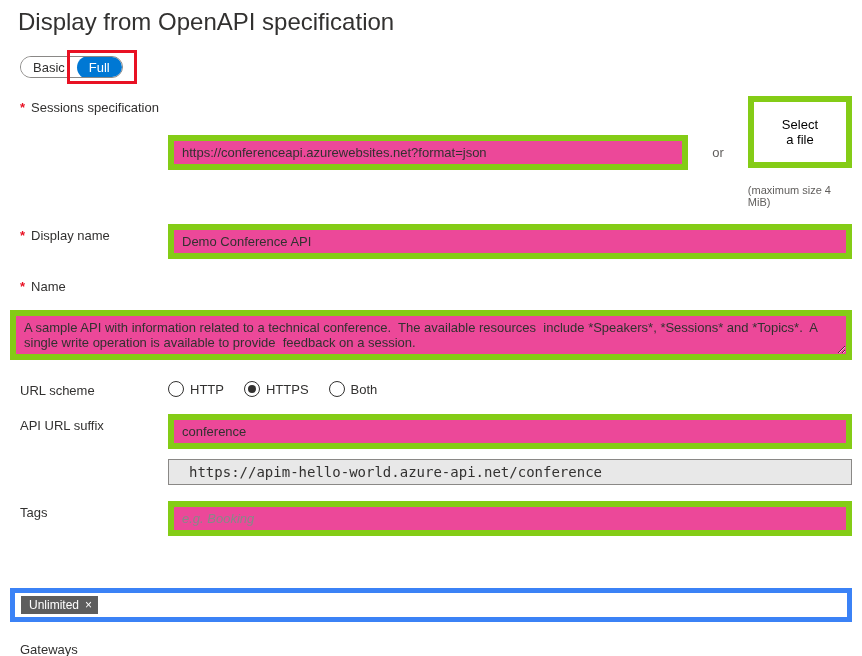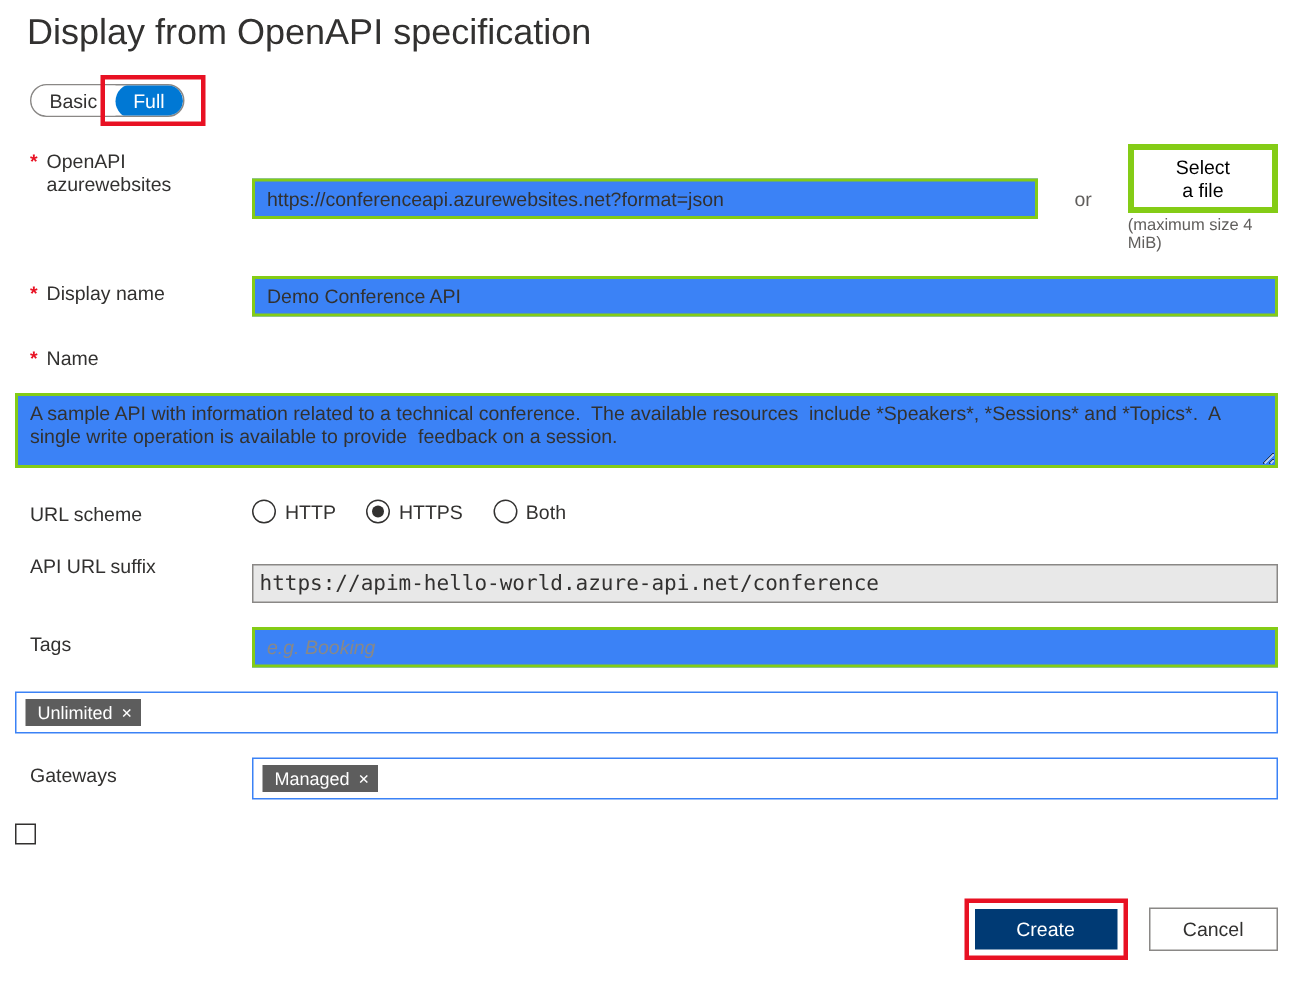--- a/index.html
+++ b/index.html
@@ -85,26 +85,26 @@
       flex: 1;
       display: flex;
       align-items: center;
       gap: 14px;
     }
     .field-col-full {
       flex: 1;
     }
     input[type="text"], textarea {
       width: 100%;
-      border: 2px solid #84cc16;
+      border: 6px solid #84cc16;
       padding: 4px 8px;
       font-family: inherit;
       font-size: 13px;
       color: #323130;
-      background: #3b82f6;
+      background: #ec4899;
     }
     input[type="text"]::placeholder {
       color: #888;
       font-style: italic;
     }
     textarea {
       resize: both;
       min-height: 50px;
     }
     .spec-input {
@@ -113,31 +113,31 @@
     .or-text {
       color: #605e5c;
       padding: 0 10px;
     }
     .select-file-wrap {
       display: flex;
       flex-direction: column;
       align-items: center;
     }
     .select-file-btn {
-      border: 4px solid #84cc16;
-      background: #fff;
-      padding: 4px 28px;
+      border: 6px solid #84cc16;
+      background: #fff;
+      padding: 15px 28px;
       font-size: 13px;
       cursor: pointer;
       font-family: inherit;
     }
     .max-size {
       font-size: 11px;
       color: #605e5c;
-      margin-top: 2px;
+      margin-top: 16px;
     }
     .radio-group {
       display: flex;
       gap: 20px;
       align-items: center;
       padding-top: 2px;
       text-align: right;
     }
     .radio-item {
       display: flex;
@@ -166,32 +166,33 @@
     }
     .base-url-label {
       font-size: 13px;
       color: #323130;
       margin-bottom: 2px;
       display: block;
     }
     .base-url-value {
       background: #e8e8e8;
       border: 1px solid #8a8886;
-      padding: 4px 4px;
+      padding: 4px 20px;
       font-family: "Consolas", monospace;
       font-size: 14px;
       color: #323130;
     }
     .tag-container {
       width: 100%;
-      border: 1px solid #3b82f6;
+      border: 5px solid #3b82f6;
       padding: 3px 6px;
       min-height: 28px;
       display: flex;
       align-items: center;
+      margin-top: 36px;
     }
     .tag-chip {
       background: #5d5d5d;
       color: #fff;
       font-size: 12px;
       padding: 2px 4px 2px 8px;
       display: inline-flex;
       align-items: center;
       gap: 4px;
     }
@@ -250,21 +251,21 @@
     <div class="toggle-option basic">Basic</div>
     <div class="toggle-option full">Full</div>
   </div>
 </div>
 
 <div class="form">
 
   <div class="form-row">
     <div class="label-col">
       <span class="required">*</span>
-      <span>OpenAPI azurewebsites</span>
+      <span>Sessions specification</span>
     </div>
     <div class="field-col">
       <input type="text" class="spec-input" value="https://conferenceapi.azurewebsites.net?format=json" style="">
       <span class="or-text">or</span>
       <div class="select-file-wrap">
         <button class="select-file-btn">Select a file</button>
         <span class="max-size">(maximum size 4 MiB)</span>
       </div>
     </div>
   </div>
@@ -312,20 +313,21 @@
         </div>
       </div>
     </div>
   </div>
 
   <div class="form-row">
     <div class="label-col">
       <span>API URL suffix</span>
     </div>
     <div class="field-col-full">
+      <input type="text" value="conference" style="">
       <div class="base-url-section">
         <div class="base-url-value">https://apim-hello-world.azure-api.net/conference</div>
       </div>
     </div>
   </div>
 
   <div class="form-row">
     <div class="label-col">
       <span>Tags</span>
     </div>

